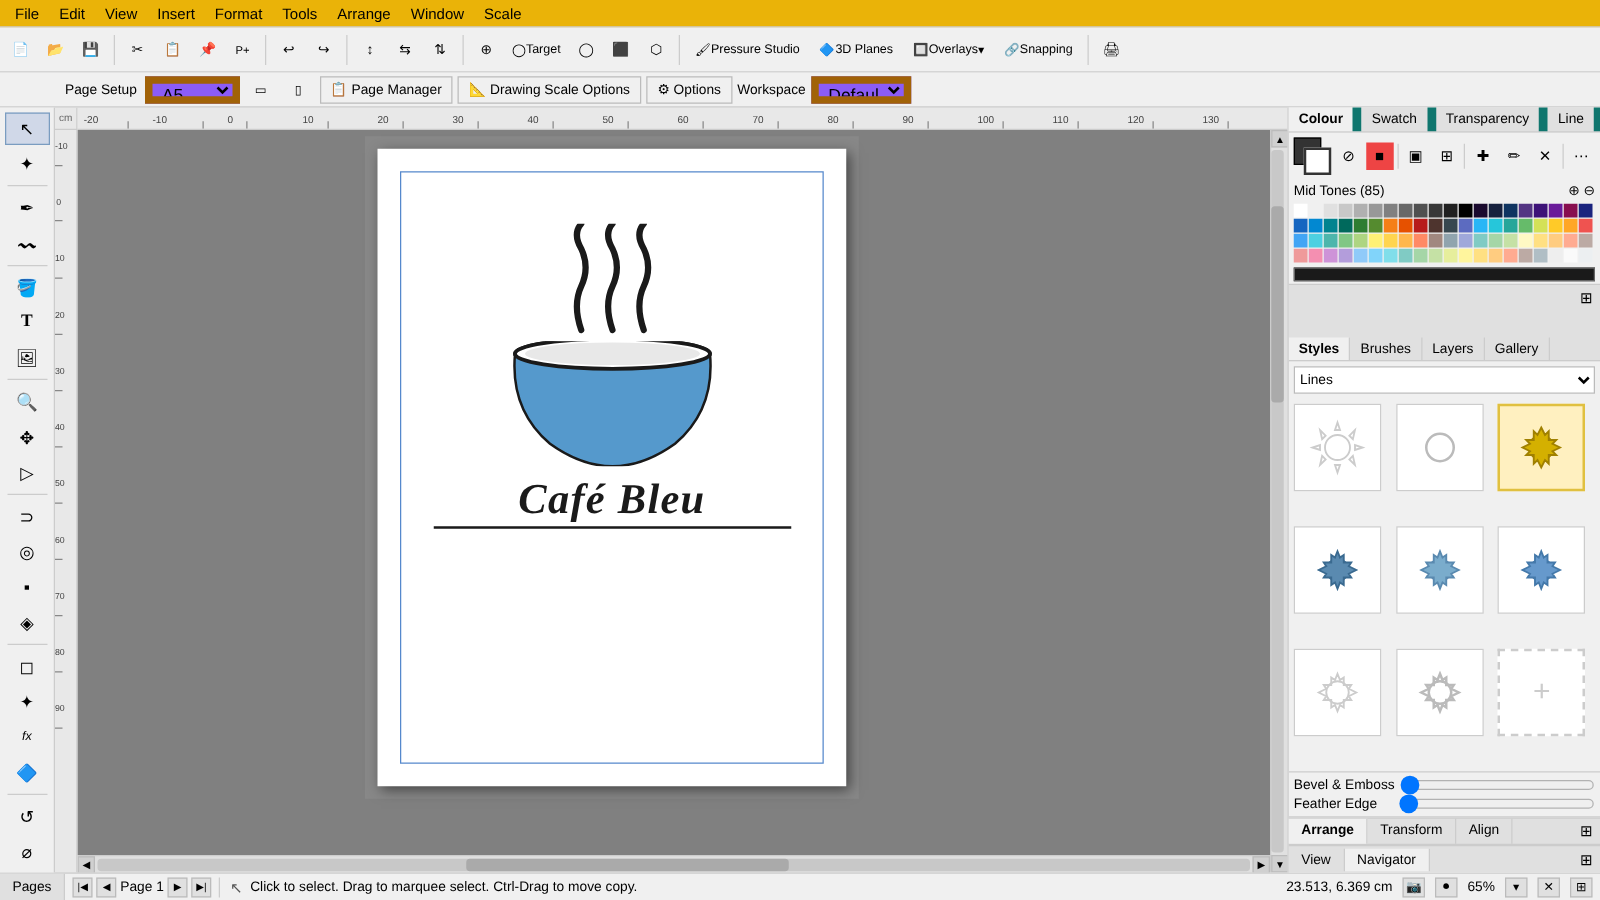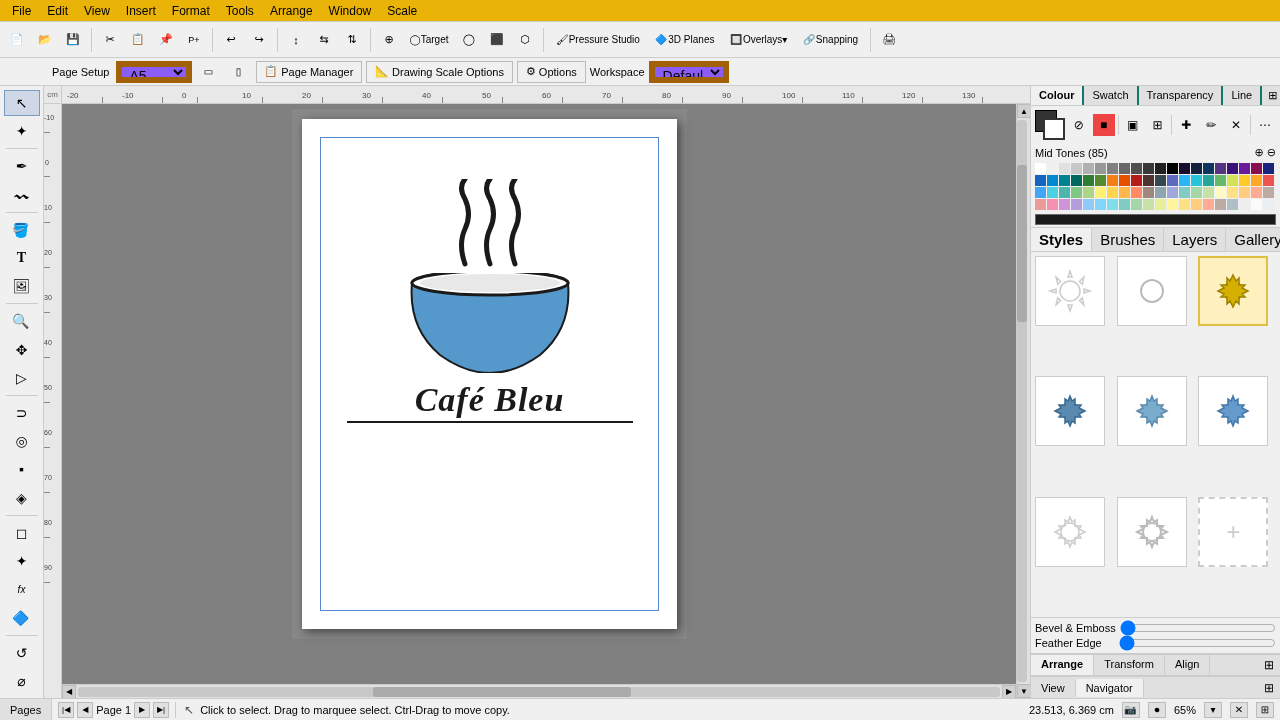--- a/index.html
+++ b/index.html
@@ -42,33 +42,33 @@
     .cafe-text { font-family: Georgia, 'Times New Roman', serif; font-size: 34px; font-weight: bold; color: #1a1a1a; margin-top: 8px; font-style: italic; letter-spacing: 1px; position: relative; }
     .cafe-text::after { content: ''; display: block; border-bottom: 2px solid #1a1a1a; width: 110%; margin-left: -5%; margin-top: 2px; }
     .scroll-btn { width: 14px; height: 14px; background: #d0d0d0; display: flex; align-items: center; justify-content: center; font-size: 8px; cursor: pointer; border: 1px solid #bbb; flex-shrink: 0; }
 
     
     #right-panel { width: 250px; background: #f0f0f0; border-left: 1px solid #ccc; display: flex; flex-direction: column; }
 
     
     #colour-panel { border-bottom: 1px solid #ccc; }
     #colour-tabs { display: flex; background: #e0e0e0; border-bottom: 1px solid #ccc; }
-    .ctab { padding: 3px 8px; font-size: 11px; cursor: pointer; border-right: 2px solid #0f766e; }
+    .ctab { padding: 3px 8px; font-size: 11px; cursor: pointer; border-right: 7px solid #0f766e; }
     .ctab.active { background: #f0f0f0; font-weight: bold; }
     #colour-tab-close { margin-left: auto; padding: 3px 6px; cursor: pointer; font-size: 11px; }
     #colour-toolbar { display: flex; align-items: center; padding: 4px; gap: 3px; }
     .c-tool { width: 22px; height: 22px; display: flex; align-items: center; justify-content: center; cursor: pointer; border: 1px solid transparent; font-size: 12px; }
     #colour-swatches-label { padding: 2px 4px; font-size: 11px; display: flex; align-items: center; justify-content: space-between; }
     #swatch-grid { padding: 2px 4px; display: grid; grid-template-columns: repeat(20, 11px); gap: 1px; }
     .swatch { width: 11px; height: 11px; cursor: pointer; border: 1px solid transparent; }
 
     
     #styles-panel { flex: 1; display: flex; flex-direction: column; border-bottom: 1px solid #ccc; overflow: hidden; }
     #styles-tabs { display: flex; background: #e0e0e0; border-bottom: 1px solid #ccc; }
-    .stab { padding: 3px 8px; font-size: 15px; cursor: pointer; border-right: 1px solid #ccc; }
+    .stab { padding: 3px 8px; font-size: 11px; cursor: pointer; border-right: 1px solid #ccc; margin-top: 42px; }
     .stab.active { background: #f0f0f0; font-weight: bold; }
     #styles-tab-close { margin-left: auto; padding: 3px 6px; cursor: pointer; }
     #styles-type-select { margin: 4px; height: 22px; font-size: 11px; border: 1px solid #bbb; background: white; width: calc(100% - 8px); }
     #styles-grid { flex: 1; overflow-y: auto; padding: 4px; display: grid; grid-template-columns: repeat(3, 1fr); gap: 4px; }
     .style-item { width: 70px; height: 70px; display: flex; align-items: center; justify-content: center; border: 1px solid #ccc; background: white; cursor: pointer; }
     .style-item.selected { background: #fff0c0; border: 2px solid #e0c040; }
     #styles-footer { padding: 4px; display: flex; flex-direction: column; gap: 3px; border-top: 1px solid #ccc; }
     .style-footer-row { display: flex; align-items: center; gap: 4px; font-size: 11px; }
     .style-slider { flex: 1; height: 12px; }
     .style-footer-row span { min-width: 80px; }
@@ -459,20 +459,25 @@
     </div>
 
     <div id="styles-panel">
       <div id="styles-tabs">
         <div class="stab active">Styles</div>
         <div class="stab">Brushes</div>
         <div class="stab">Layers</div>
         <div class="stab">Gallery</div>
         <div id="styles-tab-close">⊞</div>
       </div>
+      <select id="styles-type-select">
+        <option>Lines</option>
+        <option>Fills</option>
+        <option>Text</option>
+      </select>
 
       <div id="styles-grid">
 
         <div class="style-item">
           <svg width="56" height="56" viewBox="0 0 56 56">
             <path d="M28,18 a10,10 0 1,1 0,20 a10,10 0 1,1 0,-20" fill="none" stroke="#ccc" stroke-width="1.5"></path>
             <path d="M28,8 L30,14 L26,14 Z M28,48 L30,42 L26,42 Z M8,28 L14,30 L14,26 Z M48,28 L42,30 L42,26 Z M14.1,14.1 L18.5,18.5 L15.7,21.3 Z M41.9,41.9 L37.5,37.5 L40.3,34.7 Z M14.1,41.9 L18.5,37.5 L15.7,34.7 Z M41.9,14.1 L37.5,18.5 L40.3,21.3 Z" fill="none" stroke="#ccc" stroke-width="1.5"></path>
           </svg>
         </div>
         <div class="style-item">

